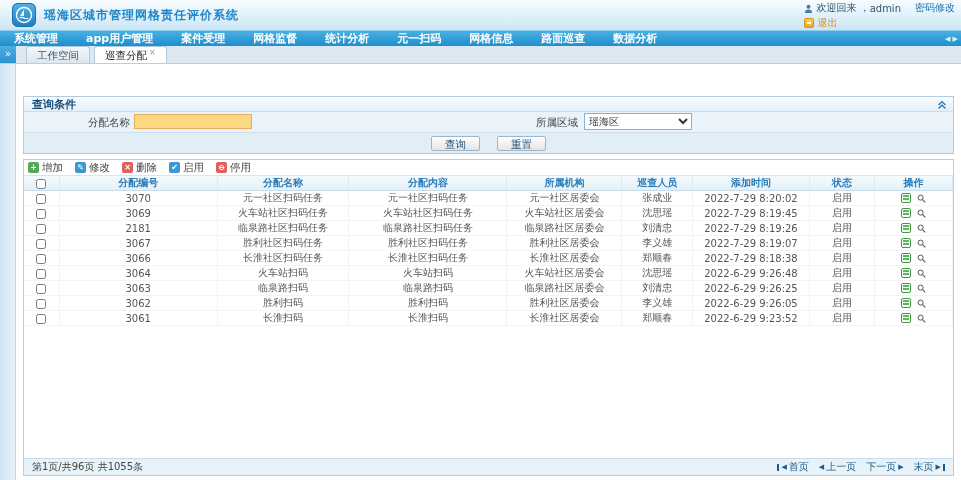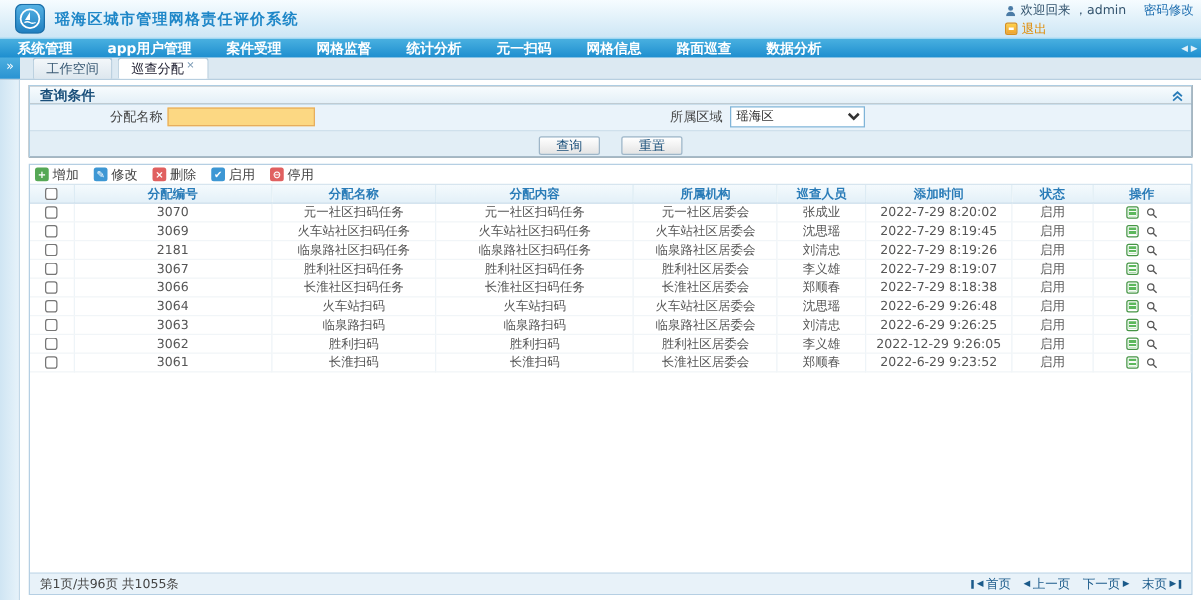--- a/index.html
+++ b/index.html
@@ -40,21 +40,21 @@
   .tab.active { background:#fff; color:#223; }
   .tab .close-icon { font-size:8px; color:#7a9ab5; position:relative; top:-4px; margin-left:2px; }
 
   
   .content-row { flex:1; display:flex; min-height:0; }
   .left-strip { width:16px; background:linear-gradient(to right,#cfe5f3,#e6f2fa);
     border-right:1px solid #c2d8e8; }
   .main { flex:1; padding:4px 7px 4px 7px; display:flex; flex-direction:column; min-width:0; }
 
   
-  .query-panel { border:1px solid #aecde2; background:#404040; flex:0 0 auto; }
+  .query-panel { border:1px solid #aecde2; background:#0369a1; flex:0 0 auto;margin-top:28px; }
   .qp-header { height:15px; line-height:15px; padding:0 8px; font-size:11px; font-weight:bold;
     color:#1a4f7a; background:linear-gradient(#f8fcfe,#e3eff7); border-bottom:1px solid #cadeeb;
     position:relative; }
   .collapse-icon { position:absolute; right:6px; top:2px; cursor:pointer; }
   .qp-fields { height:20px; position:relative; background:#eaf3fa; }
   .qp-fields .flabel { position:absolute; top:0; height:20px; line-height:20px;
     font-size:10.5px; color:#444; text-align:right; }
   .flabel.name { left:0; width:106px; }
   .flabel.region { left:496px; width:58px; }
   .name-input { position:absolute; left:110px; top:2px; width:118px; height:15px;
@@ -385,21 +385,21 @@
                   </div>
                 </td>
               </tr>
               <tr>
                 <td><input type="checkbox" style=""></td>
                 <td>3062</td>
                 <td>胜利扫码</td>
                 <td>胜利扫码</td>
                 <td>胜利社区居委会</td>
                 <td>李义雄</td>
-                <td>2022-12-29 9:26:05</td>
+                <td>2022-6-29 9:26:05</td>
                 <td>启用</td>
                 <td>
                   <div class="op-cell">
                     <span class="op-list-icon"></span>
                     <span class="view-icon">
                       <svg width="9" height="9" viewBox="0 0 10 10">
                         <circle cx="4" cy="4" r="2.8" fill="none" stroke="#555" stroke-width="1.1"></circle>
                         <line x1="6.2" y1="6.2" x2="9.2" y2="9.2" stroke="#555" stroke-width="1.2"></line>
                       </svg>
                     </span>

